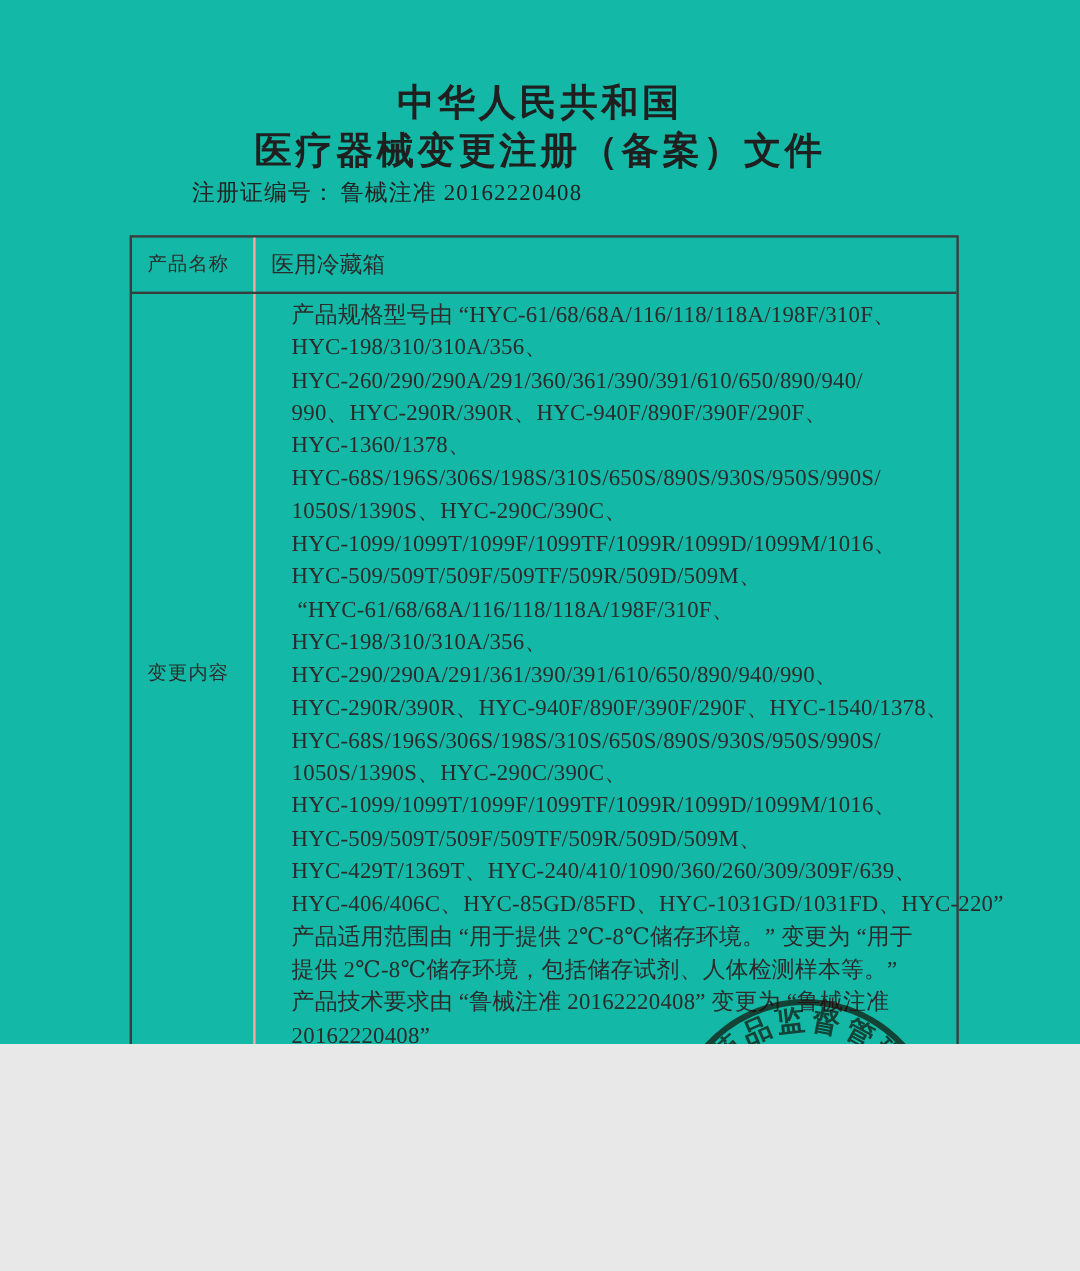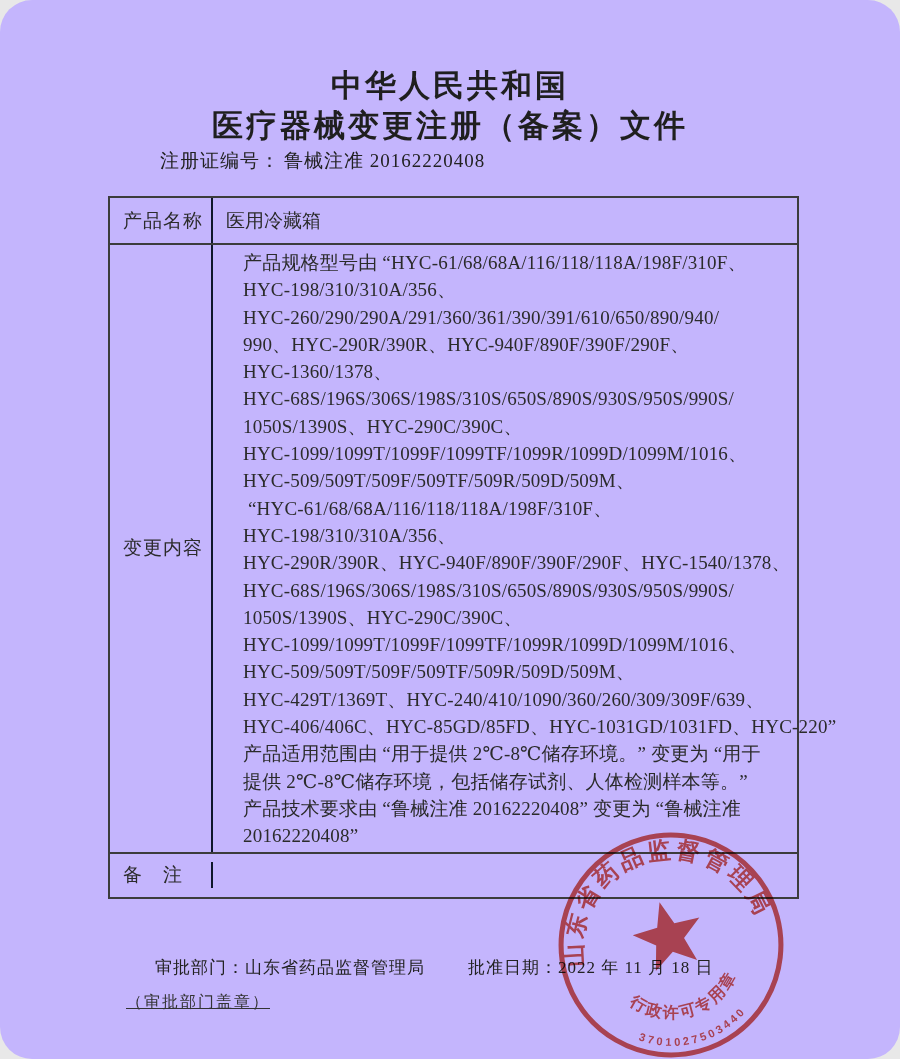--- a/index.html
+++ b/index.html
@@ -1,46 +1,45 @@
 <!DOCTYPE html>
 <html><head>
 <meta charset="utf-8">
 <style>
   * { margin:0; padding:0; box-sizing:border-box; }
   html,body { background:#e8e8e8; }
   .page {
     position:relative;
-    width:900px; height:1059px;
-    background:#c4b5fd;
+    width:900px; height:870px;
+    background:#14b8a6;
     margin:0 auto;
     overflow:hidden;
     font-family:"Liberation Serif","DejaVu Serif",serif;
     color:#262626;
-    border-radius:32px;
   }
   .title-block { position:absolute; top:66px; left:0; width:100%; text-align:center; }
   .title-line {
     font-family:"Liberation Sans","DejaVu Sans",sans-serif;
     font-weight:bold; font-size:31px; line-height:40px; letter-spacing:3px; color:#1f1f1f;
   }
   .reg-line { position:absolute; left:160px; top:148px; font-size:19px; letter-spacing:1px; color:#222; }
   .reg-line .reg-num { padding-left:4px; }
 
   .doc-table {
     position:absolute; left:108px; top:196px; width:691px;
     border:2px solid #3c3c3c;
   }
   .t-row { display:flex; border-bottom:2px solid #3c3c3c; }
   .t-row:last-child { border-bottom:none; }
   .t-label {
     width:103px; flex:0 0 103px;
-    border-right:2px solid #0f172a;
+    border-right:2px solid #fca5a5;
     display:flex; align-items:center;
     padding-left:13px;
-    font-size:19px; letter-spacing:1px; color:#2b2b2b;
+    font-size:16px; letter-spacing:1px; color:#2b2b2b;
   }
   .t-value { flex:1; display:flex; align-items:center; padding-left:13px; font-size:19px; color:#2b2b2b; }
   .row-product { height:47px; }
   .row-remark { height:43px;align-items:center; }
   .row-change .t-value { display:block; padding:4px 6px 2px 10px; }
   .content-line {
     font-size:19px; line-height:27.3px; white-space:pre;
     letter-spacing:0.2px; color:#2b2b2b;margin-left:20px;
   }
 
@@ -80,20 +79,21 @@
         <div class="content-line">HYC-198/310/310A/356、</div>
         <div class="content-line">HYC-260/290/290A/291/360/361/390/391/610/650/890/940/</div>
         <div class="content-line">990、HYC-290R/390R、HYC-940F/890F/390F/290F、</div>
         <div class="content-line">HYC-1360/1378、</div>
         <div class="content-line">HYC-68S/196S/306S/198S/310S/650S/890S/930S/950S/990S/</div>
         <div class="content-line">1050S/1390S、HYC-290C/390C、</div>
         <div class="content-line">HYC-1099/1099T/1099F/1099TF/1099R/1099D/1099M/1016、</div>
         <div class="content-line">HYC-509/509T/509F/509TF/509R/509D/509M、</div>
         <div class="content-line"> “HYC-61/68/68A/116/118/118A/198F/310F、</div>
         <div class="content-line">HYC-198/310/310A/356、</div>
+        <div class="content-line">HYC-290/290A/291/361/390/391/610/650/890/940/990、</div>
         <div class="content-line">HYC-290R/390R、HYC-940F/890F/390F/290F、HYC-1540/1378、</div>
         <div class="content-line">HYC-68S/196S/306S/198S/310S/650S/890S/930S/950S/990S/</div>
         <div class="content-line">1050S/1390S、HYC-290C/390C、</div>
         <div class="content-line">HYC-1099/1099T/1099F/1099TF/1099R/1099D/1099M/1016、</div>
         <div class="content-line">HYC-509/509T/509F/509TF/509R/509D/509M、</div>
         <div class="content-line">HYC-429T/1369T、HYC-240/410/1090/360/260/309/309F/639、</div>
         <div class="content-line">HYC-406/406C、HYC-85GD/85FD、HYC-1031GD/1031FD、HYC-220”</div>
         <div class="content-line">产品适用范围由 “用于提供 2℃-8℃储存环境。” 变更为 “用于</div>
         <div class="content-line">提供 2℃-8℃储存环境，包括储存试剂、人体检测样本等。”</div>
         <div class="content-line">产品技术要求由 “鲁械注准 20162220408” 变更为 “鲁械注准</div>

